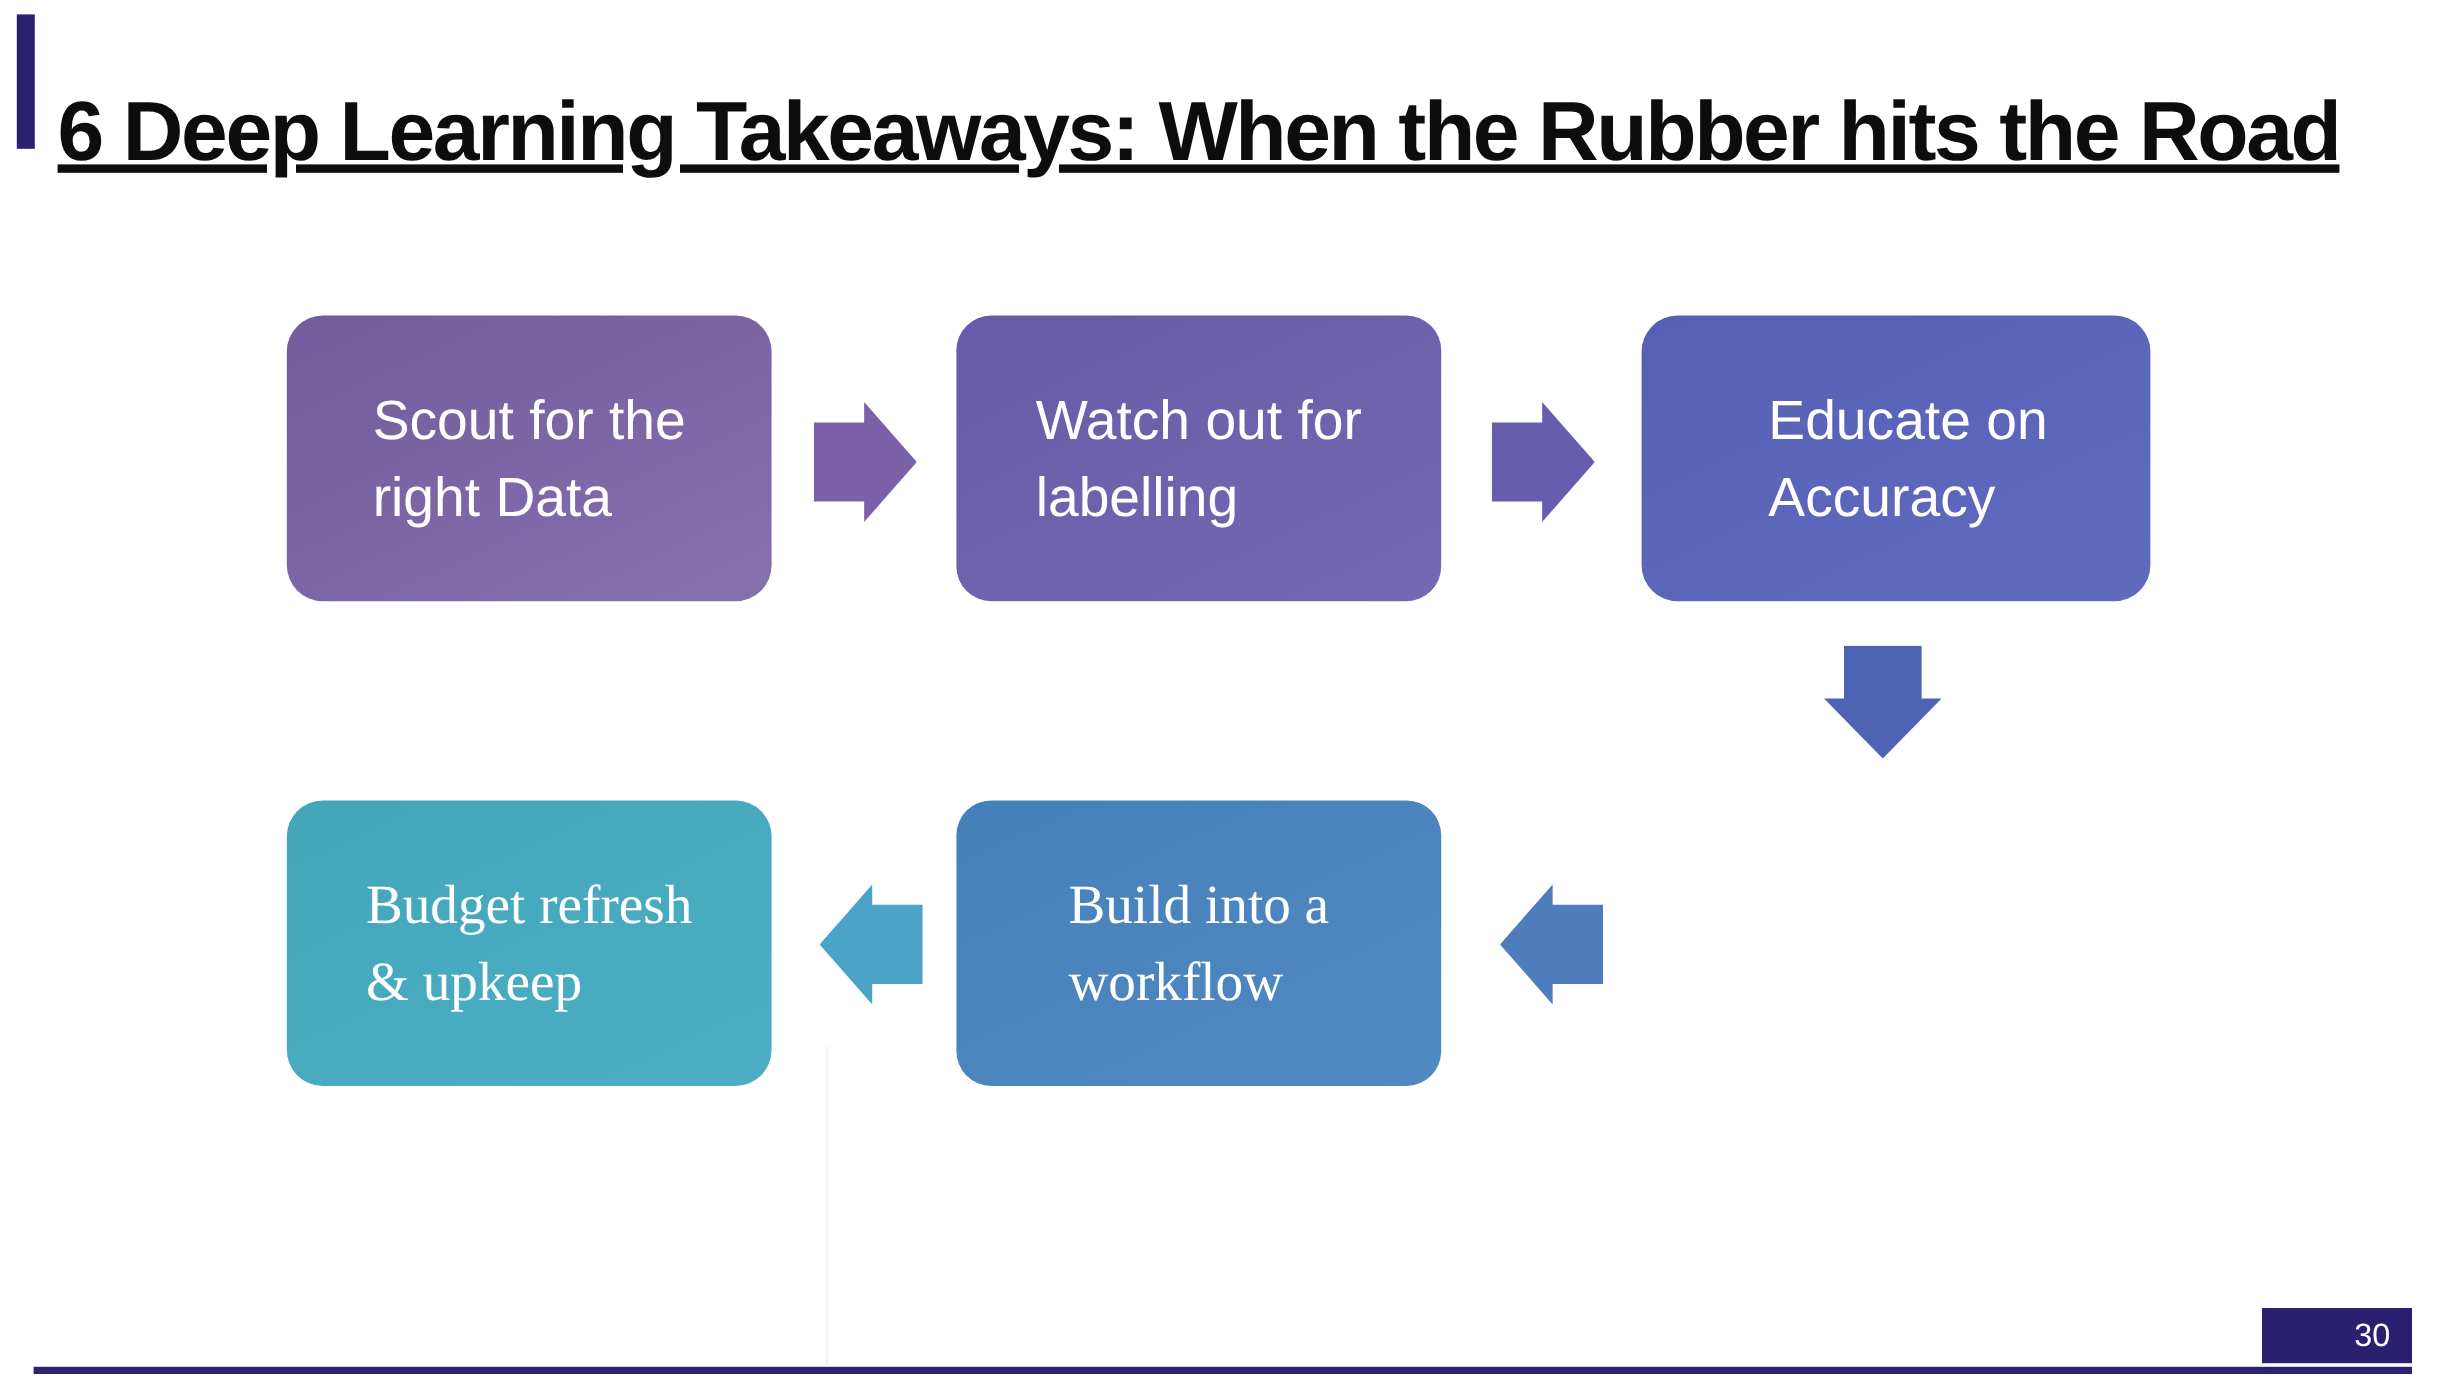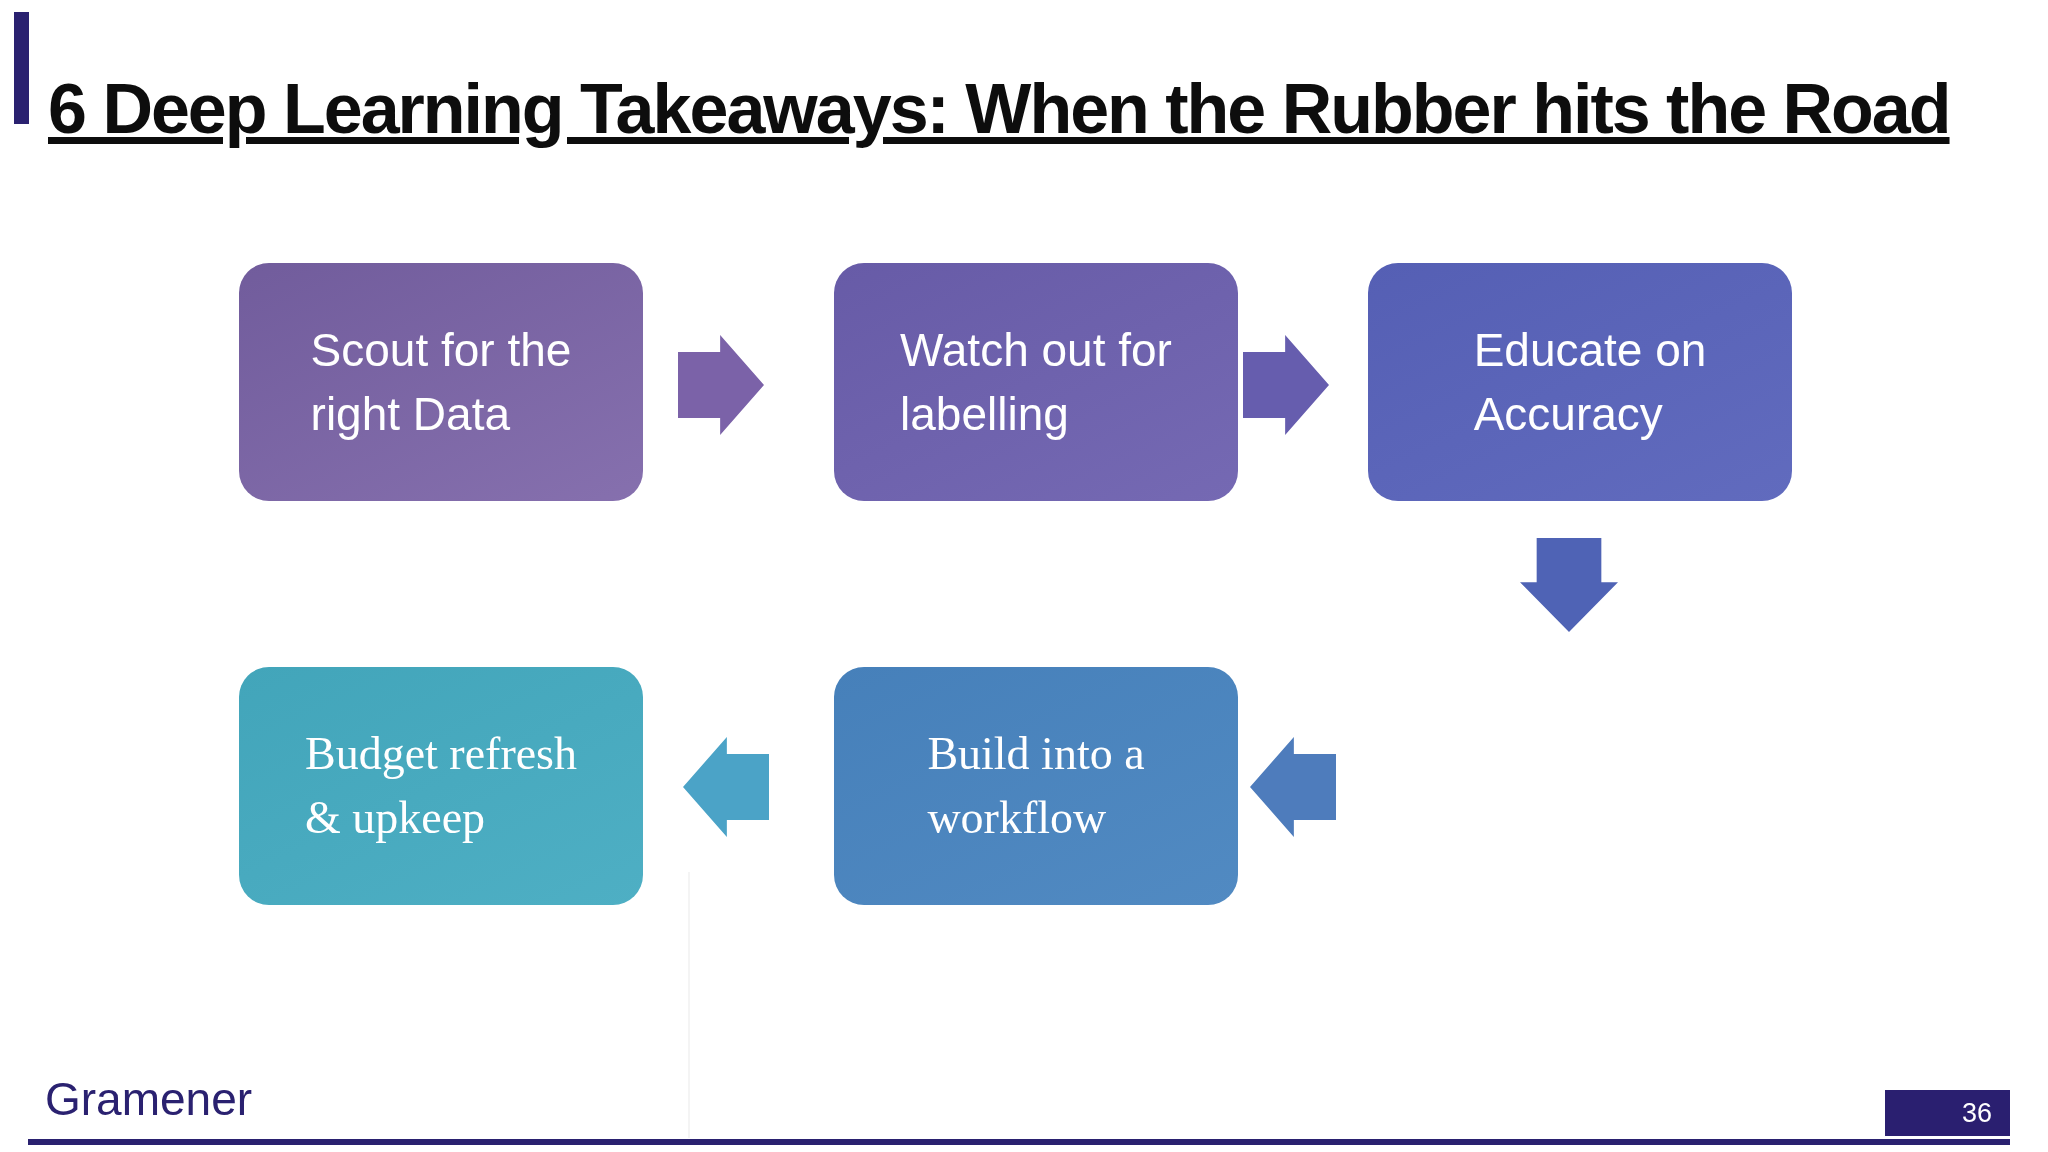--- a/index.html
+++ b/index.html
@@ -48,21 +48,21 @@
   .box .label {
     color: #ffffff;
     font-size: 46px;
     font-weight: 400;
     line-height: 64px;
     white-space: pre-line;
   }
   .box.r1 { top: 263px; }
   .box.r2 { top: 667px; font-family: Liberation Serif, serif; }
   .box.c1 { left: 239px; }
-  .box.c2 { left: 834px; }
+  .box.c2 { left: 797px; border-radius: 29px; }
   .box.c3 { left: 1368px; padding-left: 20px; }
 
   
   .arrow { position: absolute; }
   .arrow.right {
     width: 86px; height: 100px;
     clip-path: polygon(0 17%, 49% 17%, 49% 0, 100% 50%, 49% 100%, 49% 83%, 0 83%);
   }
   .arrow.left {
     width: 86px; height: 100px;
@@ -144,17 +144,16 @@
   </div>
   <div class="arrow left" id="arrow-5" style="background: rgb(75, 163, 199);"></div>
   <div class="box r2 c2" style="background: linear-gradient(155deg, rgb(70, 128, 186), rgb(81, 138, 194));">
     <span class="label">Build into a
 workflow</span>
   </div>
   <div class="arrow left" id="arrow-4" style="background: rgb(78, 124, 188);"></div>
 
   <div class="faint-divider"></div>
 
-  <div class="brand">Gramener</div>
   <div class="footer-line"></div>
-  <div class="page-badge">36</div>
+  <div class="page-badge">30</div>
 
 </div>
 
 </body></html>

